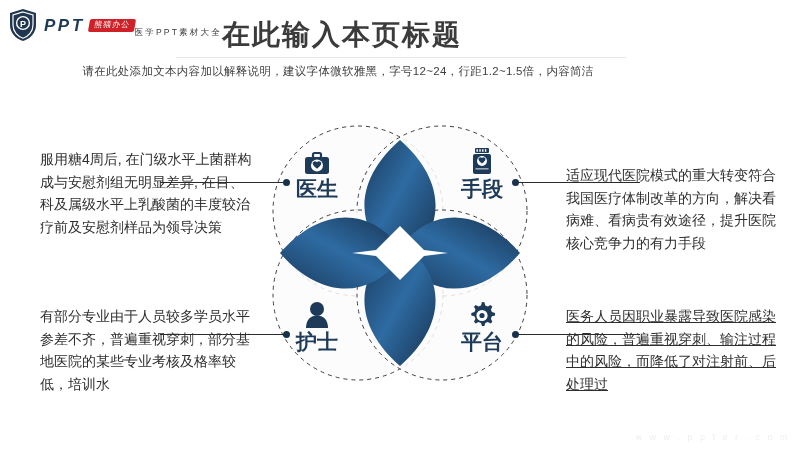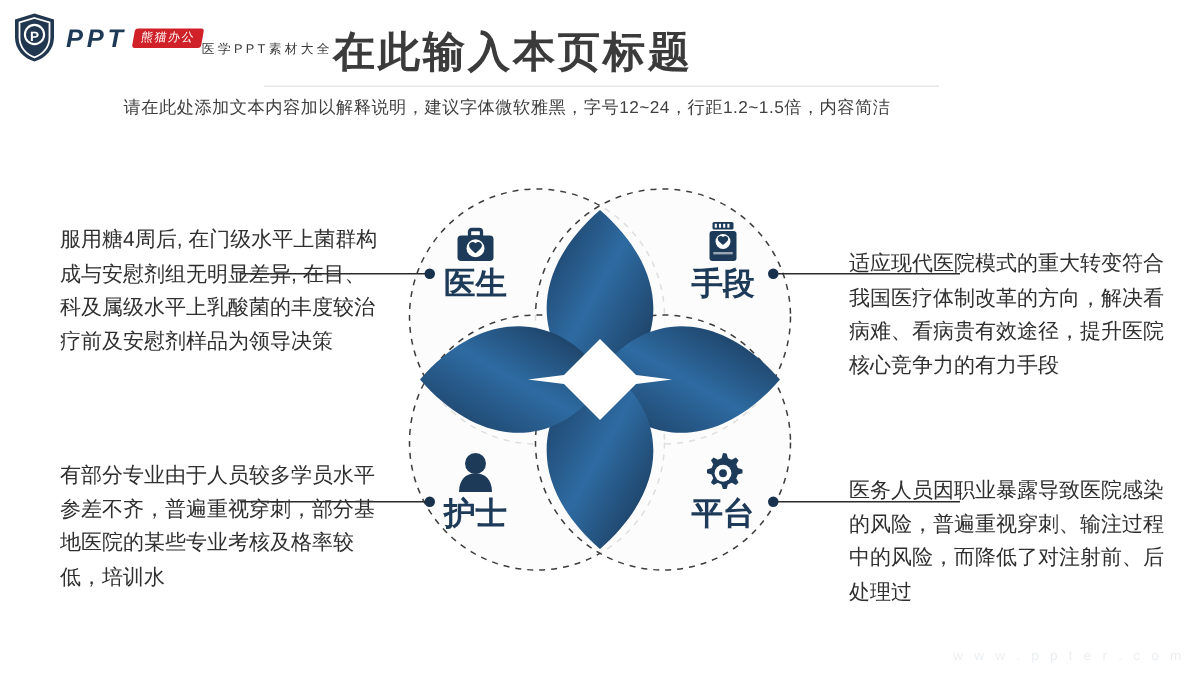--- a/index.html
+++ b/index.html
@@ -53,21 +53,21 @@
   .conn-dot {
     position:absolute; width:7px; height:7px; border-radius:50%;
     background:#18314d;
   }
 
   
   .txt { position:absolute; font-size:14px; line-height:1.62; color:#2f2f2f; }
   .txt-tl { left:40px;  top:148px; width:212px; }
   .txt-bl { left:40px;  top:305px; width:215px; }
   .txt-tr { left:566px; top:148px; width:218px;margin-top:16px; }
-  .txt-br { left:566px; top:315px; width:222px; }
+  .txt-br { left:566px; top:305px; width:222px;text-decoration:underline; }
 
   
   .watermark {
     position:absolute; right:10px; bottom:8px;
     font-size:9px; color:#eceff2; letter-spacing:2.5px;
   }
 </style>
 </head>
 <body>
 

